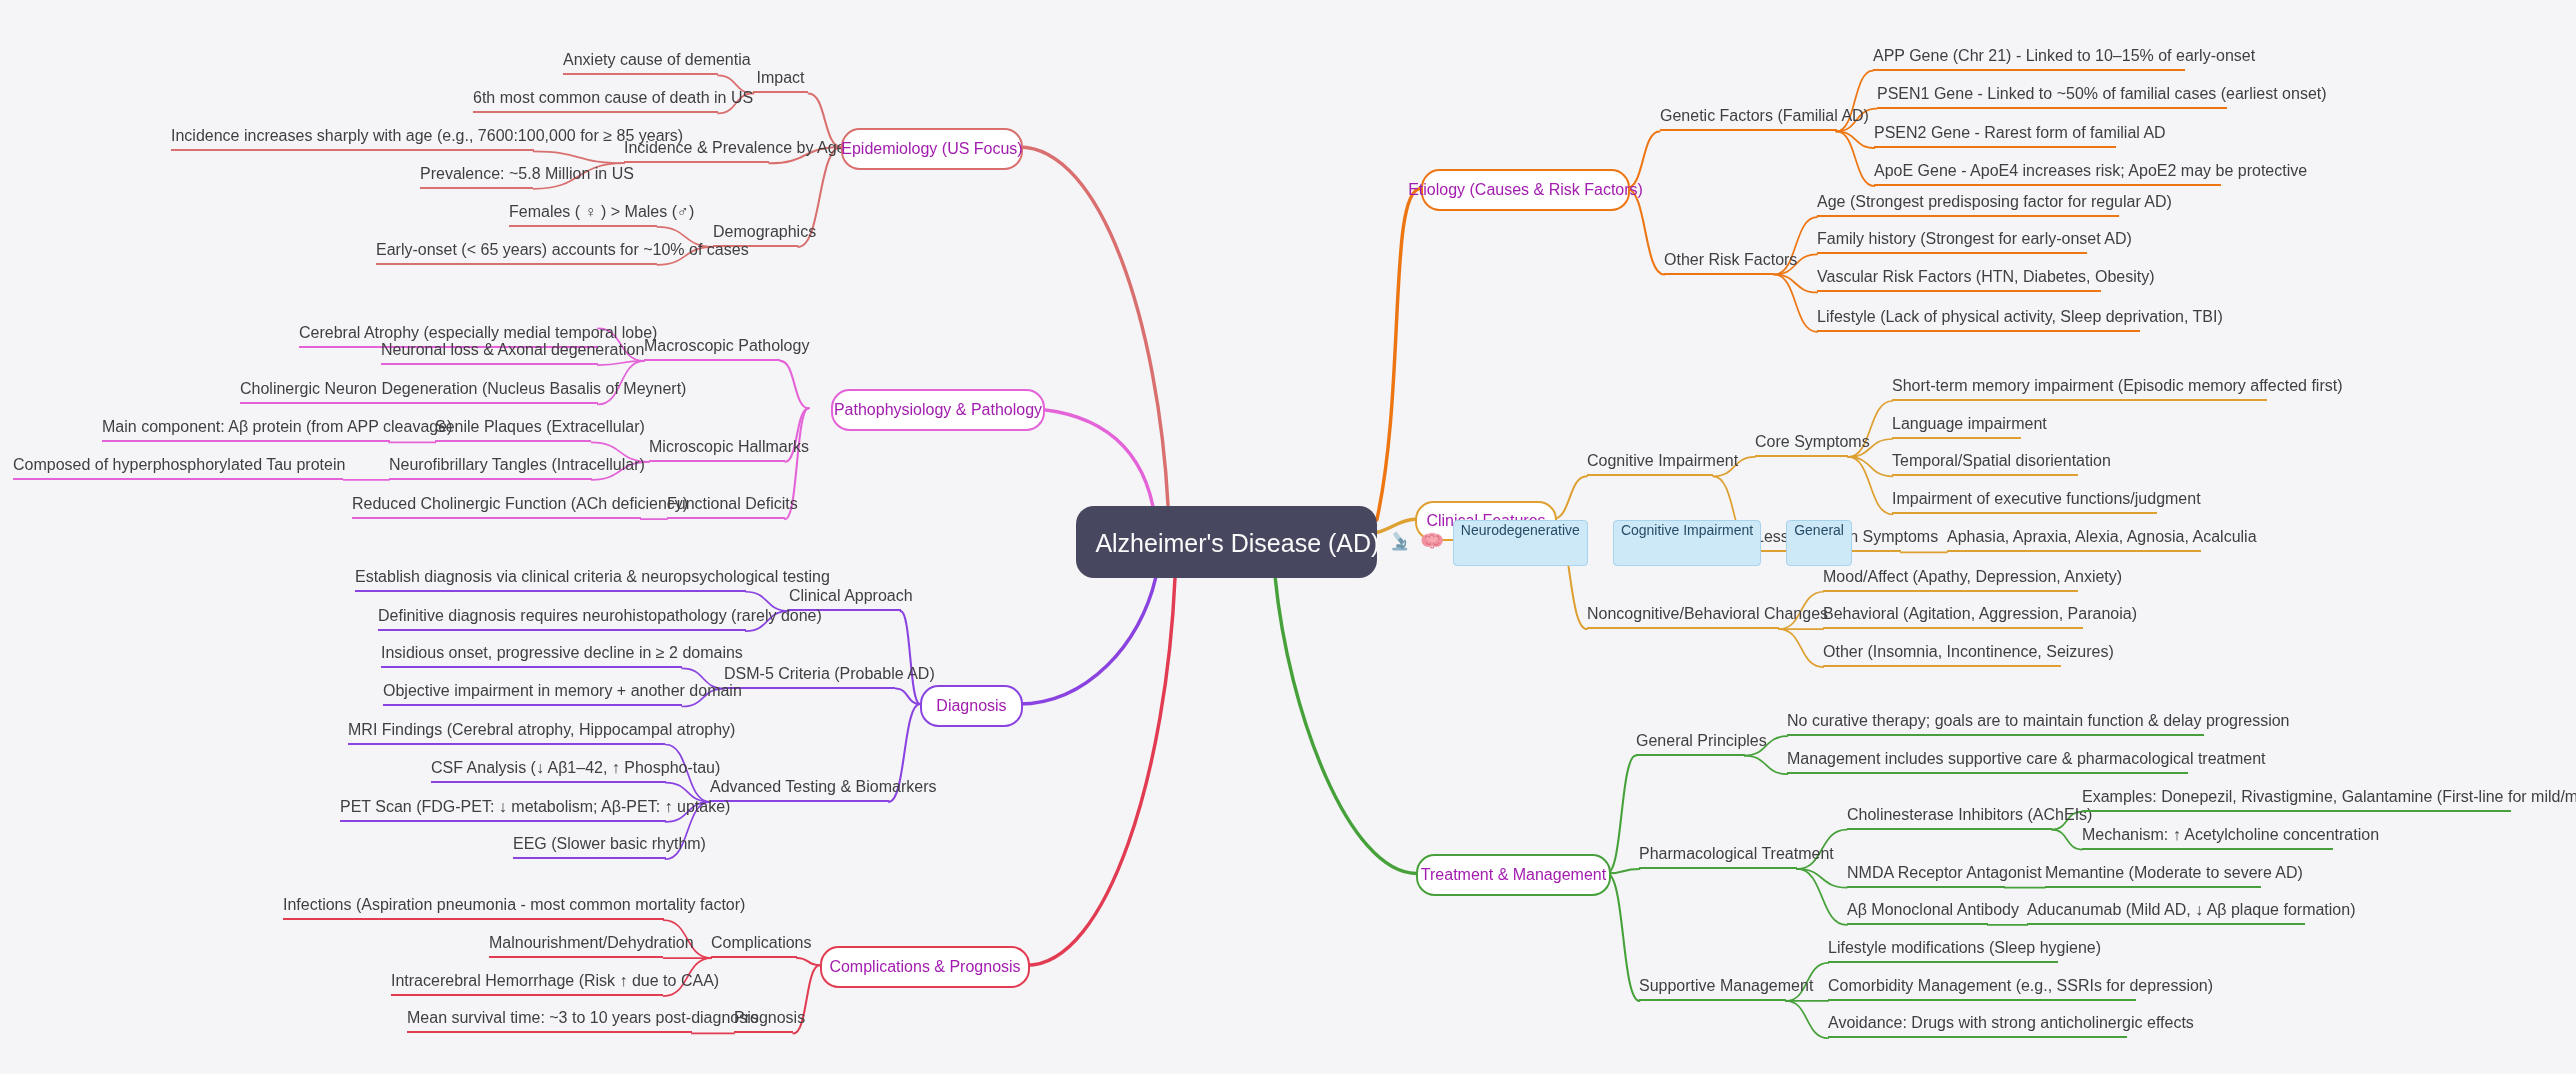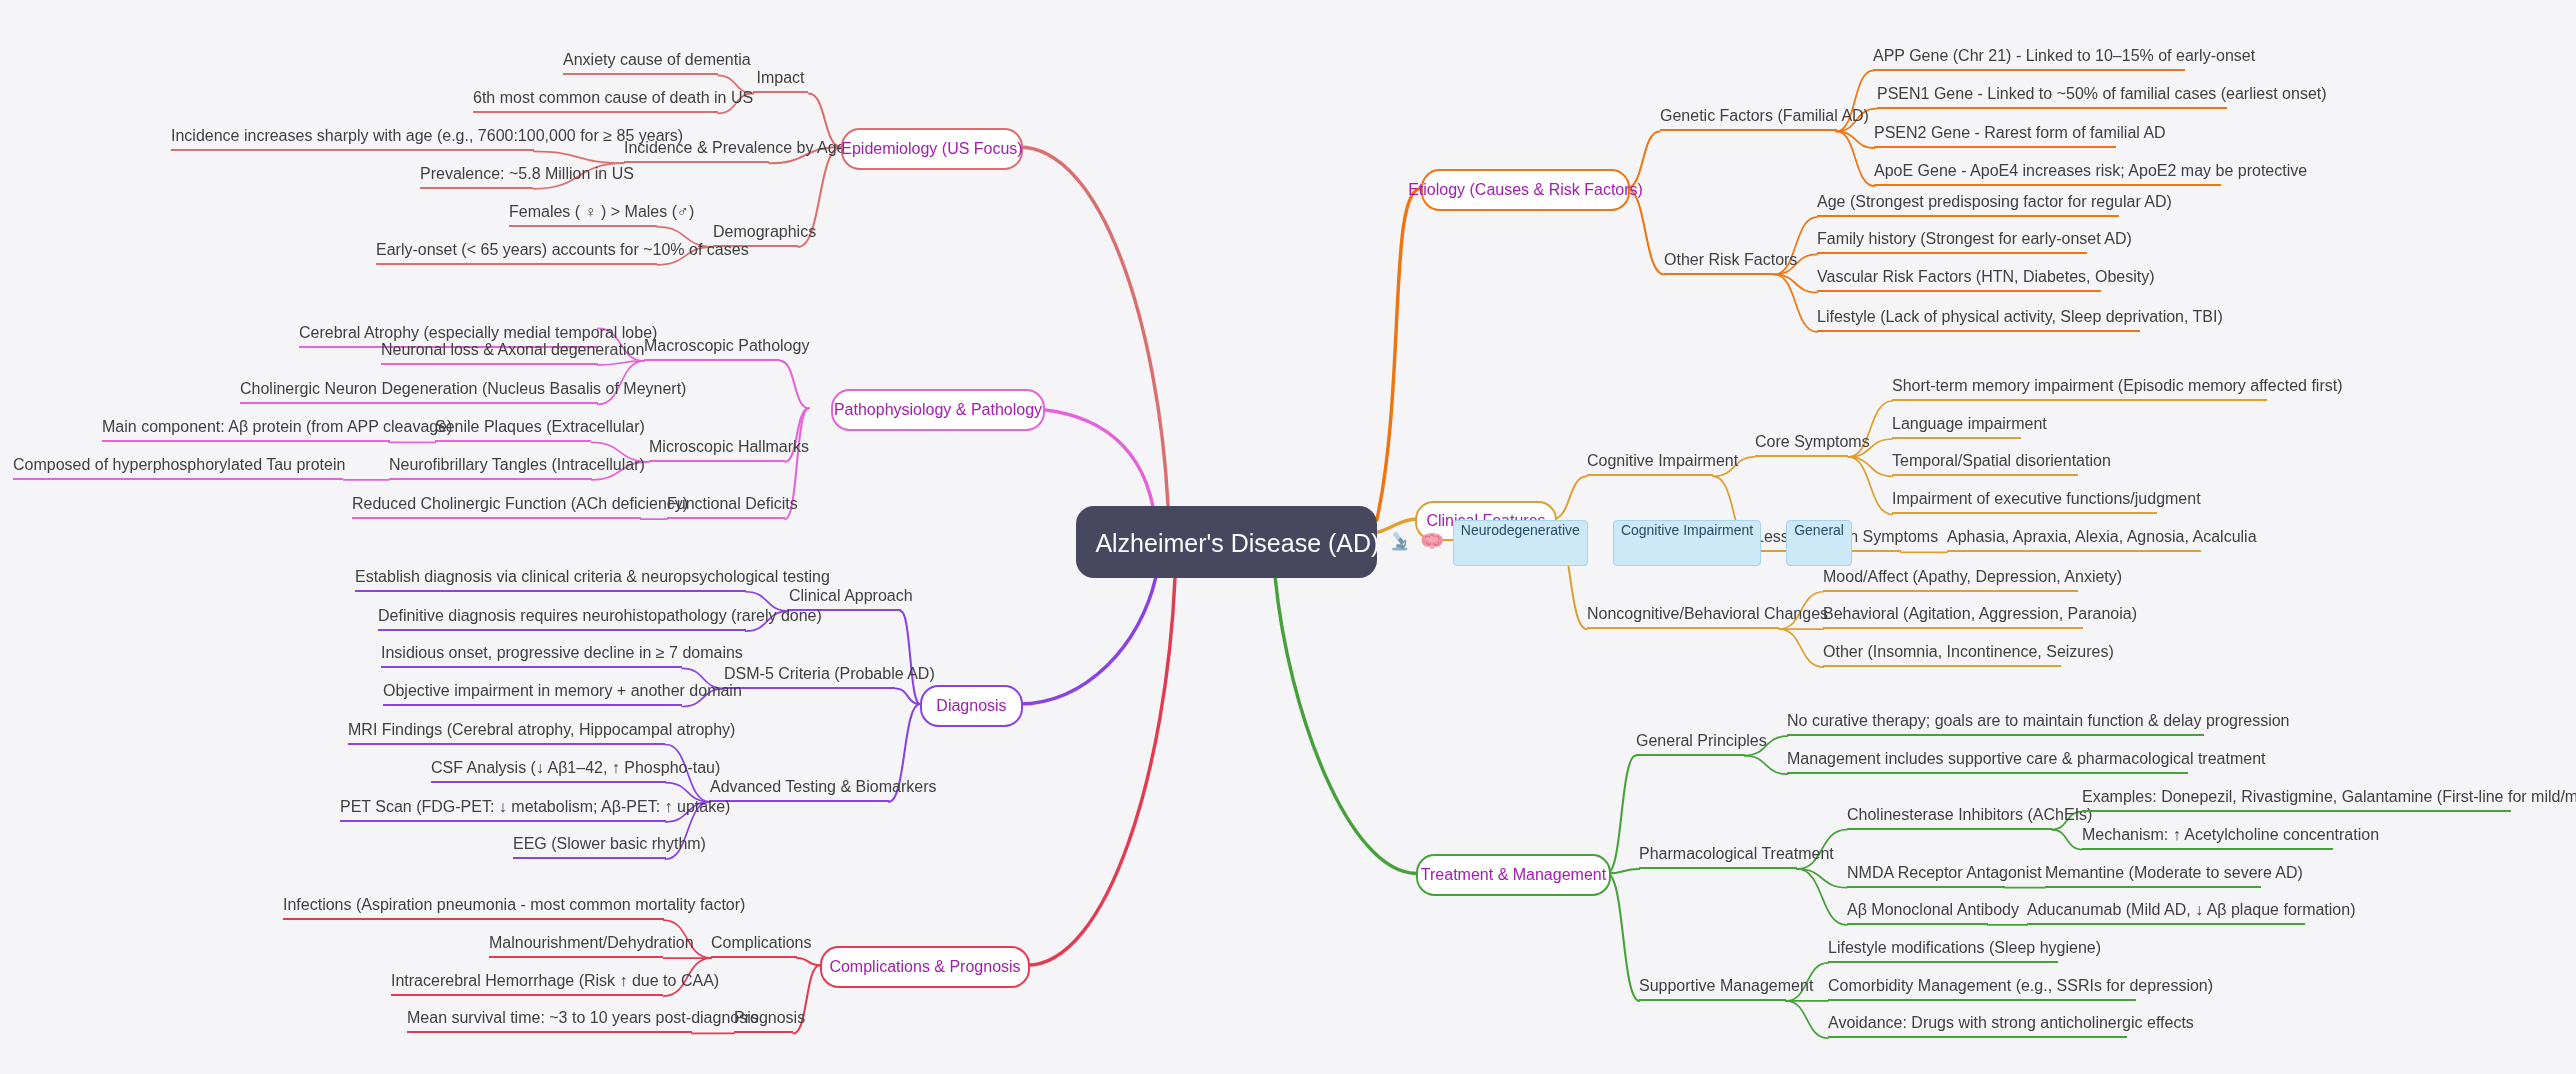--- a/index.html
+++ b/index.html
@@ -177,21 +177,21 @@
     <div class="node-label" style="left: 102px; top: 417px; width: 288px; border-bottom-color: rgb(228, 99, 217);">Main component: Aβ protein (from APP cleavage)</div>
     <div class="node-label" style="left: 389px; top: 455px; width: 203px; border-bottom-color: rgb(228, 99, 217);">Neurofibrillary Tangles (Intracellular)</div>
     <div class="node-label" style="left: 13px; top: 455px; width: 330px; border-bottom-color: rgb(228, 99, 217);">Composed of hyperphosphorylated Tau protein</div>
     <div class="node-label" style="left: 667px; top: 494px; width: 118px; border-bottom-color: rgb(228, 99, 217);">Functional Deficits</div>
     <div class="node-label" style="left: 352px; top: 494px; width: 289px; border-bottom-color: rgb(228, 99, 217);">Reduced Cholinergic Function (ACh deficiency)</div>
     <div class="branch-box" style="left: 920px; top: 685px; width: 99px; height: 38px; border-color: rgb(138, 67, 224);">Diagnosis</div>
     <div class="node-label" style="left: 789px; top: 586px; width: 112px; border-bottom-color: rgb(138, 67, 224);">Clinical Approach</div>
     <div class="node-label" style="left: 355px; top: 567px; width: 391px; border-bottom-color: rgb(138, 67, 224);">Establish diagnosis via clinical criteria &amp; neuropsychological testing</div>
     <div class="node-label" style="left: 378px; top: 606px; width: 368px; border-bottom-color: rgb(138, 67, 224);">Definitive diagnosis requires neurohistopathology (rarely done)</div>
     <div class="node-label" style="left: 724px; top: 664px; width: 171px; border-bottom-color: rgb(138, 67, 224);">DSM-5 Criteria (Probable AD)</div>
-    <div class="node-label" style="left: 381px; top: 643px; width: 301px; border-bottom-color: rgb(138, 67, 224);">Insidious onset, progressive decline in ≥ 7 domains</div>
+    <div class="node-label" style="left: 381px; top: 643px; width: 301px; border-bottom-color: rgb(138, 67, 224);">Insidious onset, progressive decline in ≥ 2 domains</div>
     <div class="node-label" style="left: 383px; top: 681px; width: 299px; border-bottom-color: rgb(138, 67, 224);">Objective impairment in memory + another domain</div>
     <div class="node-label" style="left: 710px; top: 777px; width: 179px; border-bottom-color: rgb(138, 67, 224);">Advanced Testing &amp; Biomarkers</div>
     <div class="node-label" style="left: 348px; top: 720px; width: 317px; border-bottom-color: rgb(138, 67, 224);">MRI Findings (Cerebral atrophy, Hippocampal atrophy)</div>
     <div class="node-label" style="left: 431px; top: 758px; width: 235px; border-bottom-color: rgb(138, 67, 224);">CSF Analysis (↓ Aβ1–42, ↑ Phospho-tau)</div>
     <div class="node-label" style="left: 340px; top: 797px; width: 326px; border-bottom-color: rgb(138, 67, 224);">PET Scan (FDG-PET: ↓ metabolism; Aβ-PET: ↑ uptake)</div>
     <div class="node-label" style="left: 513px; top: 834px; width: 153px; border-bottom-color: rgb(138, 67, 224);">EEG (Slower basic rhythm)</div>
     <div class="branch-box" style="left: 820px; top: 946px; width: 206px; height: 38px; border-color: rgb(226, 60, 83);">Complications &amp; Prognosis</div>
     <div class="node-label" style="left: 711px; top: 933px; width: 86px; border-bottom-color: rgb(226, 60, 83);">Complications</div>
     <div class="node-label" style="left: 283px; top: 895px; width: 381px; border-bottom-color: rgb(226, 60, 83);">Infections (Aspiration pneumonia - most common mortality factor)</div>
     <div class="node-label" style="left: 489px; top: 933px; width: 174px; border-bottom-color: rgb(226, 60, 83);">Malnourishment/Dehydration</div>

